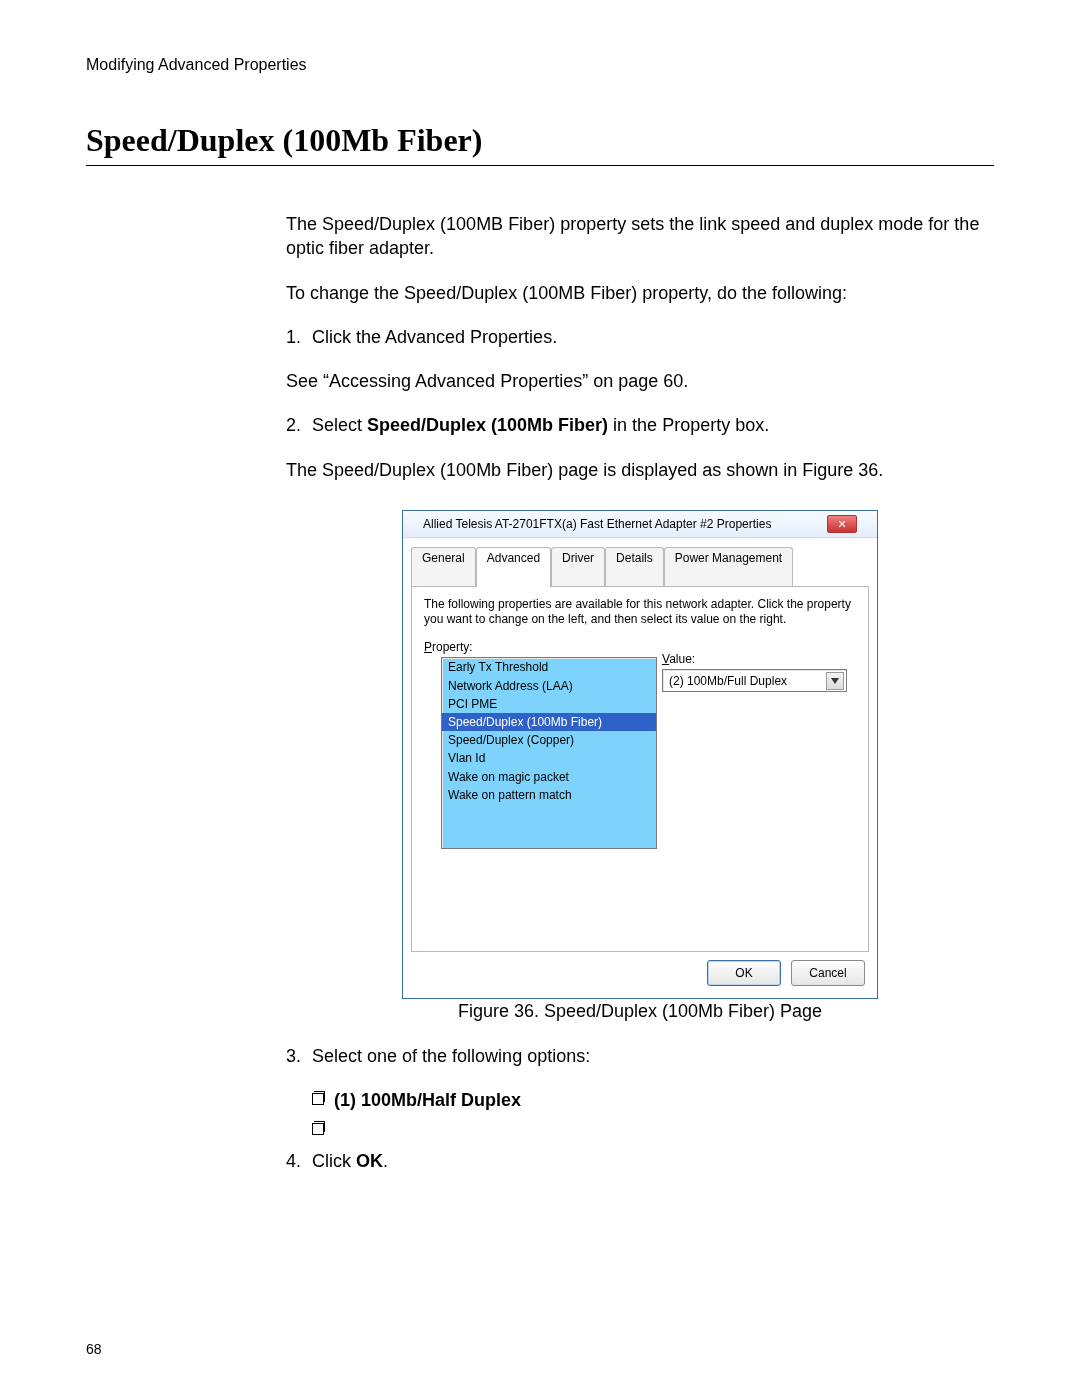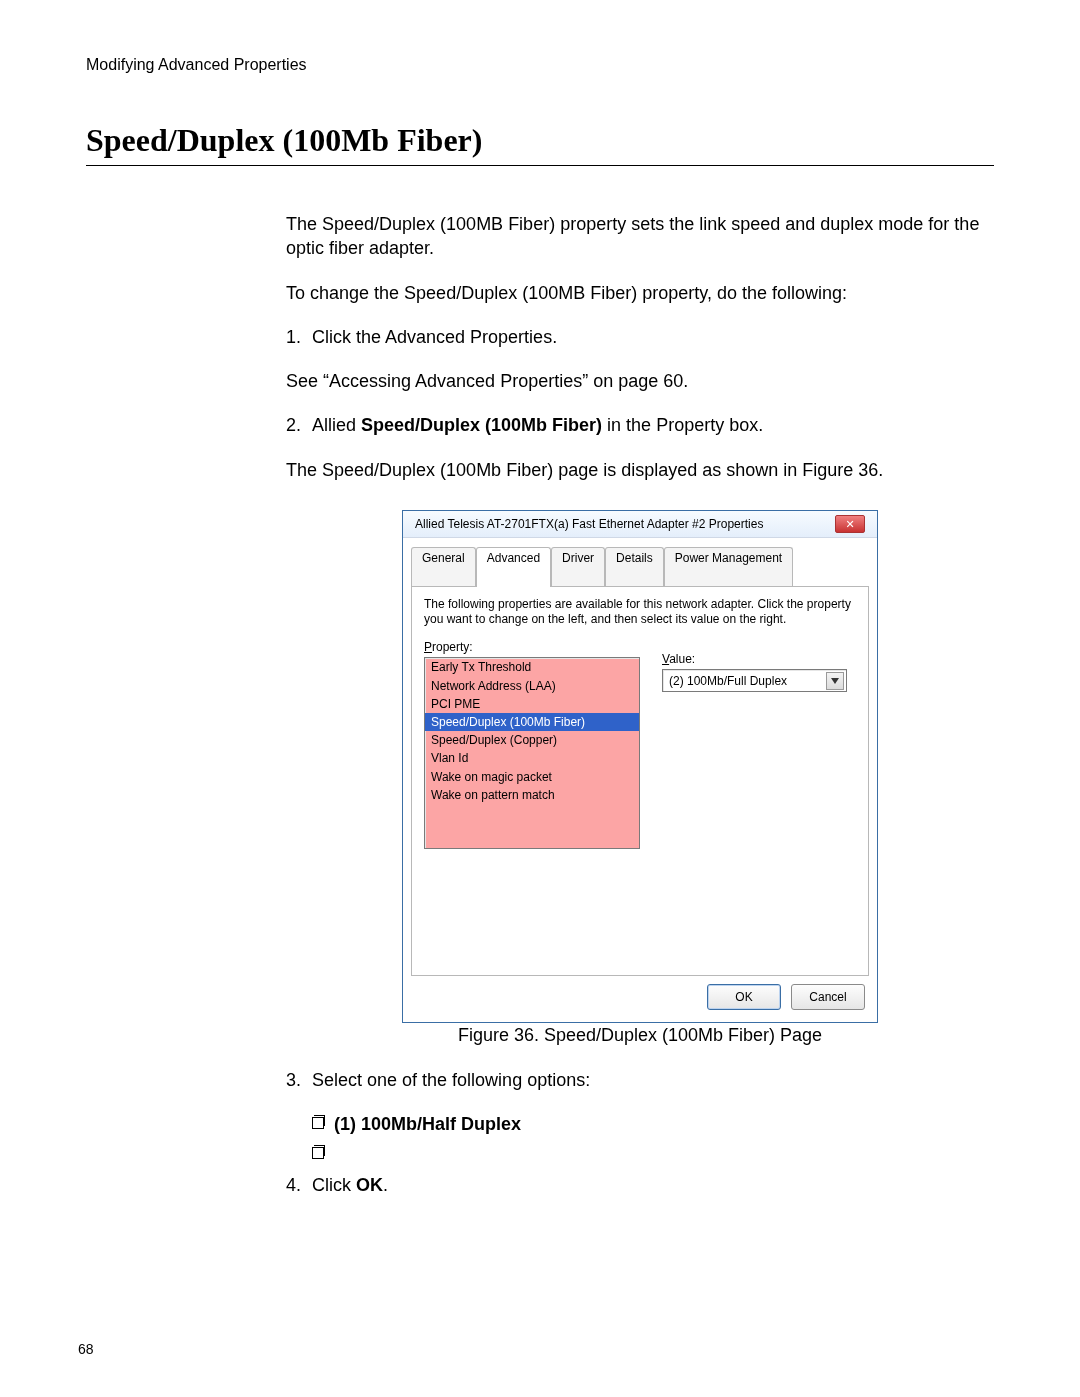--- a/index.html
+++ b/index.html
@@ -45,41 +45,41 @@
     position: relative;
   }
   .bullets .sq::after {
     content: ""; position: absolute; left: 1px; top: -3px;
     width: 10px; height: 10px; border-top: 1.5px solid #000;
     border-right: 1.5px solid #000;
   }
   .fig-caption { text-align: center; margin: 14px 0 20px 0; }
   .page-number {
     position: absolute;
-    left: 78px;
+    left: 86px;
     bottom: 40px;
     font-size: 14px;
   }
 
   
   .dialog-wrap { display: flex; justify-content: center; margin: 28px 0 0 0; }
   .dialog {
     width: 474px;
     border: 1px solid #3a6ea5;
     background: #fff;
     font-family: "Segoe UI", Tahoma, sans-serif;
     font-size: 12px;
     color: #000;
   }
   .titlebar {
     height: 26px;
     background: linear-gradient(#f7fbff, #e4eefb);
     border-bottom: 1px solid #cfd8e6;
     display: flex; align-items: center; justify-content: space-between;
-    padding: 0 12px;
+    padding: 0 20px;
   }
   .titlebar .ttxt { font-size: 12px; }
   .closebtn {
     width: 28px; height: 16px; border: 1px solid #a33;
     border-radius: 2px;
     background: linear-gradient(#f08080, #c83232);
     display: flex; align-items: center; justify-content: center;
     color: #fff; font-size: 11px; line-height: 1;
   }
   .tabs {
@@ -87,32 +87,33 @@
   }
   .tab {
     border: 1px solid #b8b8b8; border-bottom: none;
     padding: 2px 10px 21px 10px; background: #f4f4f4;
     font-size: 12px; position: relative; top: 1px;
     border-radius: 3px 3px 0 0;
   }
   .tab.active { background: #fff; z-index: 2; }
   .tabpanel {
     border: 1px solid #b8b8b8; margin: 0 8px 8px 8px;
-    padding: 10px 12px 28px 12px; background: #fff;
+    padding: 10px 12px 4px 12px; background: #fff;
     min-height: 350px; position: relative;
   }
   .desc { font-size: 12px; line-height: 1.25; margin-bottom: 12px; }
   .labels { display: flex; }
   .lab-prop { width: 224px; }
   .ul-key { text-decoration: underline; }
   .listbox {
     width: 214px; height: 190px;
-    border: 1px solid #7a7a7a; background: #fca5a5;
+    border: 1px solid #7a7a7a; background: #7dd3fc;
     font-size: 12px; overflow: hidden; margin-top: 2px;
     box-shadow: inset 1px 1px 0 #e6e6e6;
+    margin-left: 17px;
   }
   .listbox .li { padding: 1px 6px; white-space: nowrap; }
   .listbox .li.sel { background: #2f62c9; color: #fff; }
   .val-col { position: absolute; left: 250px; top: 64px; }
   .combo {
     width: 175px; height: 21px; border: 1px solid #7a7a7a;
     display: flex; align-items: center; justify-content: space-between;
     padding: 0 2px 0 6px; margin-top: 2px; background: #fff;
     box-shadow: inset 1px 1px 0 #e6e6e6;
   }
@@ -152,21 +153,21 @@
         <div class="num">1.</div>
         <div class="txt">Click the Advanced Properties.</div>
       </div>
     </div>
     <p class="sub">See “Accessing Advanced Properties” on page 60.</p>
 
     <div class="numlist">
       <div class="item">
         <div class="num">2.</div>
         <div class="txt">
-          <span>Allied </span><b>Speed/Duplex (100Mb Fiber)</b><span> in the Property box.</span>
+          <span>Select </span><b>Speed/Duplex (100Mb Fiber)</b><span> in the Property box.</span>
         </div>
       </div>
     </div>
     <p class="sub">The Speed/Duplex (100Mb Fiber) page is displayed as shown in Figure 36.</p>
 
     <div class="dialog-wrap">
       <div class="dialog">
         <div class="titlebar">
           <span class="ttxt">Allied Telesis AT-2701FTX(a) Fast Ethernet Adapter #2 Properties</span>
           <div class="closebtn">

